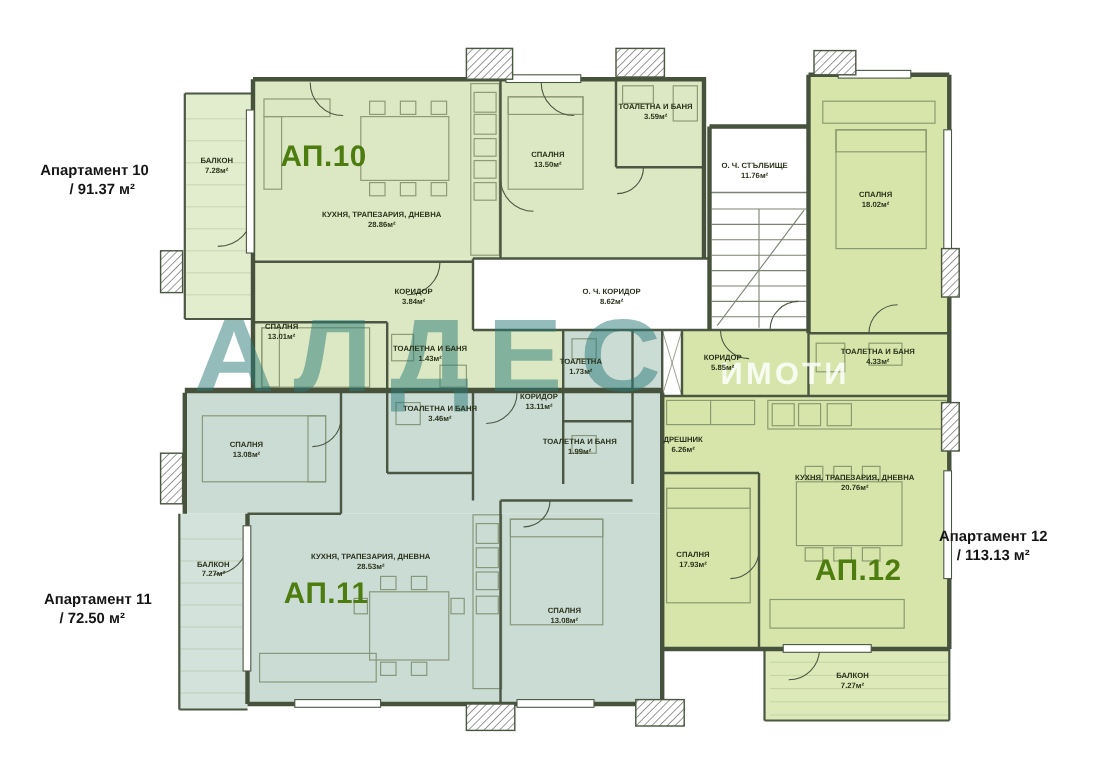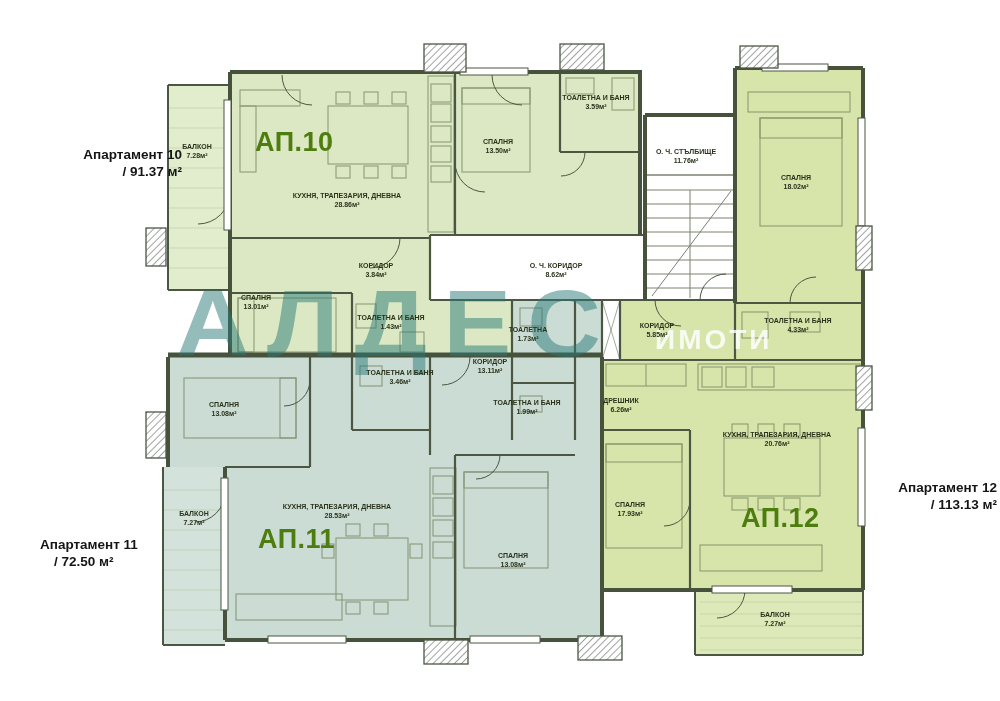--- a/index.html
+++ b/index.html
@@ -196,29 +196,29 @@
       <rect x="424" y="640" width="44" height="24"></rect>
       <rect x="578" y="636" width="44" height="24"></rect>
     </g>
   </svg>
 
   <div class="wm wm-logo">АЛДЕС</div>
   <div class="wm wm-tag2">ИМОТИ</div>
 
   <div class="labels">
 
-    <div class="apt-ext" style="left:30px;top:146px;width:112px;text-align:right;margin-left:40px;">
+    <div class="apt-ext" style="left:30px;top:146px;width:112px;text-align:center;">
       <div>Апартамент 10</div>
       <div class="l2">/ 91.37 м²</div>
     </div>
     <div class="apt-ext" style="left:40px;top:536px;width:112px;text-align:left;">
       <div>Апартамент 11</div>
       <div class="l2">/ 72.50 м²</div>
     </div>
-    <div class="apt-ext" style="left:875px;top:479px;width:122px;text-align:right;">
+    <div class="apt-ext" style="left:842px;top:479px;width:122px;text-align:center;">
       <div>Апартамент 12</div>
       <div>/ 113.13 м²</div>
     </div>
 
     <div class="apt-big" style="left:243px;top:127px;">АП.10</div>
     <div class="apt-big" style="left:246px;top:524px;">АП.11</div>
     <div class="apt-big" style="left:729px;top:503px;">АП.12</div>
 
     <div id="room-labels">
         <div class="room-label" style="left: 162px; top: 143px; width: 70px;">

